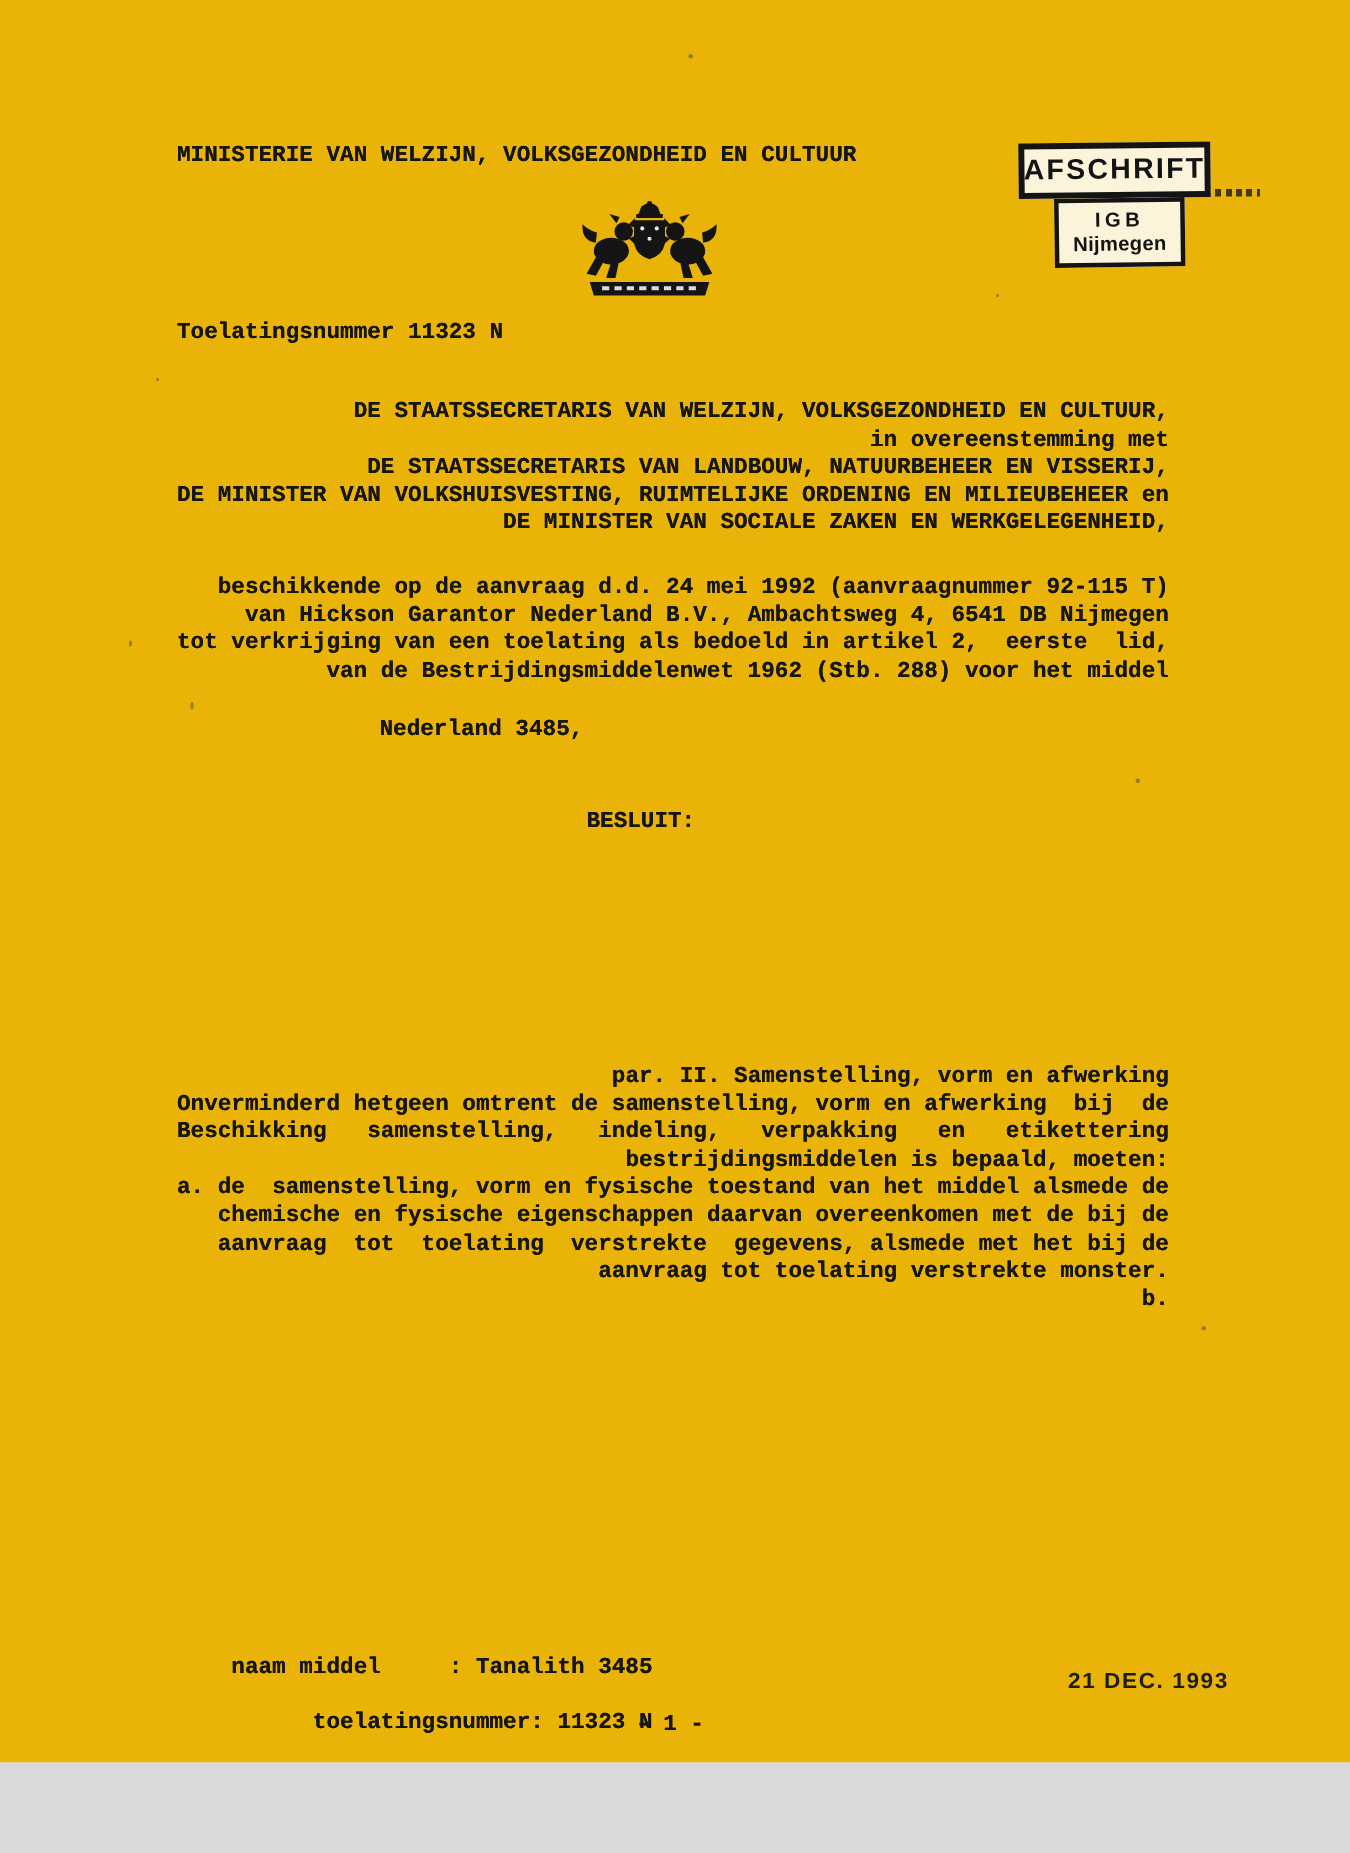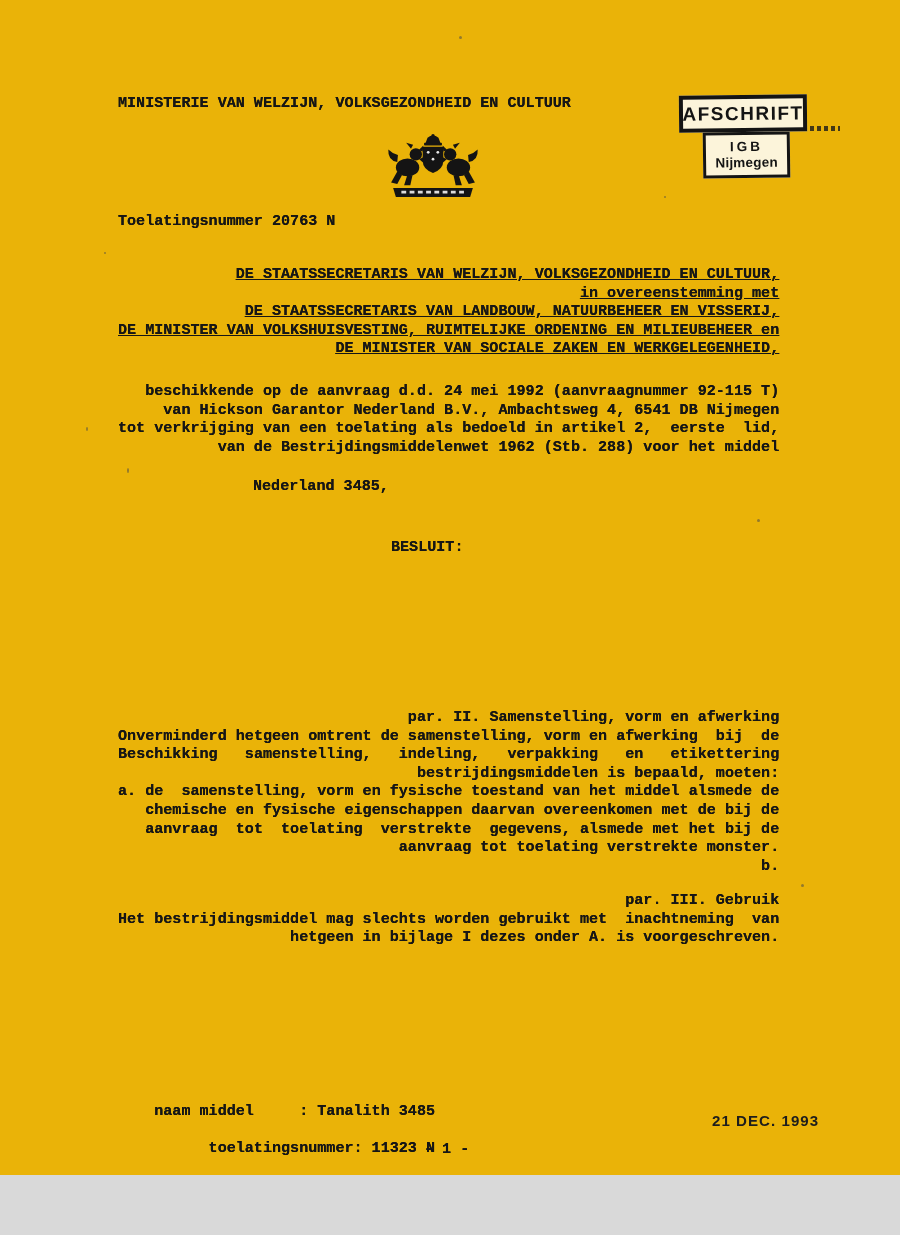--- a/index.html
+++ b/index.html
@@ -91,23 +91,23 @@
 
       <path d="M12 80 h116 l-4 13 H16 z"></path>
     </g>
 
     <circle cx="63" cy="28" r="2" fill="#fff" opacity=".9"></circle>
     <circle cx="77" cy="28" r="2" fill="#fff" opacity=".9"></circle>
     <circle cx="70" cy="38" r="2" fill="#fff" opacity=".9"></circle>
     <line x1="24" y1="86" x2="116" y2="86" stroke="#fff" stroke-width="4" stroke-dasharray="7 5" opacity=".85"></line>
   </svg>
 
-  <div class="tw" style="left:118px;top:212px;">Toelatingsnummer 20763 N</div>
+  <div class="tw" style="left:118px;top:212px;">Toelatingsnummer 11323 N</div>
 
-  <div class="tw" style="left:118px;top:265px;text-decoration:underline;">DE STAATSSECRETARIS VAN WELZIJN, VOLKSGEZONDHEID EN CULTUUR,
+  <div class="tw" style="left:118px;top:265px;">DE STAATSSECRETARIS VAN WELZIJN, VOLKSGEZONDHEID EN CULTUUR,
 in overeenstemming met
 DE STAATSSECRETARIS VAN LANDBOUW, NATUURBEHEER EN VISSERIJ,
 DE MINISTER VAN VOLKSHUISVESTING, RUIMTELIJKE ORDENING EN MILIEUBEHEER en
 DE MINISTER VAN SOCIALE ZAKEN EN WERKGELEGENHEID,</div>
 
   <div class="tw" style="left:118px;top:382px;">beschikkende op de aanvraag d.d. 24 mei 1992 (aanvraagnummer 92-115 T)
 van Hickson Garantor Nederland B.V., Ambachtsweg 4, 6541 DB Nijmegen
 tot verkrijging van een toelating als bedoeld in artikel 2,  eerste  lid,
 van de Bestrijdingsmiddelenwet 1962 (Stb. 288) voor het middel</div>
 
@@ -120,23 +120,20 @@
   <div class="tw" style="left:118px;top:708px;">par. II. Samenstelling, vorm en afwerking
 Onverminderd hetgeen omtrent de samenstelling, vorm en afwerking  bij  de
 Beschikking   samenstelling,   indeling,   verpakking   en   etikettering
 bestrijdingsmiddelen is bepaald, moeten:
 a. de  samenstelling, vorm en fysische toestand van het middel alsmede de
    chemische en fysische eigenschappen daarvan overeenkomen met de bij de
    aanvraag  tot  toelating  verstrekte  gegevens, alsmede met het bij de
    aanvraag tot toelating verstrekte monster.
 b.</div>
 
-  <div class="tw" style="left:118px;top:891px;">par. III. Gebruik
-Het bestrijdingsmiddel mag slechts worden gebruikt met  inachtneming  van
-hetgeen in bijlage I dezes onder A. is voorgeschreven.</div>
 
   <div class="tw" style="left:118px;top:1083px;">
     <span>naam middel     : Tanalith 3485</span><br>
     <span>toelatingsnummer: 11323 N</span>
   </div>
 
   <div class="date-stamp">21 DEC. 1993</div>
 
   <div class="tw" style="left:424px;top:1140px;">- 1 -</div>
 

